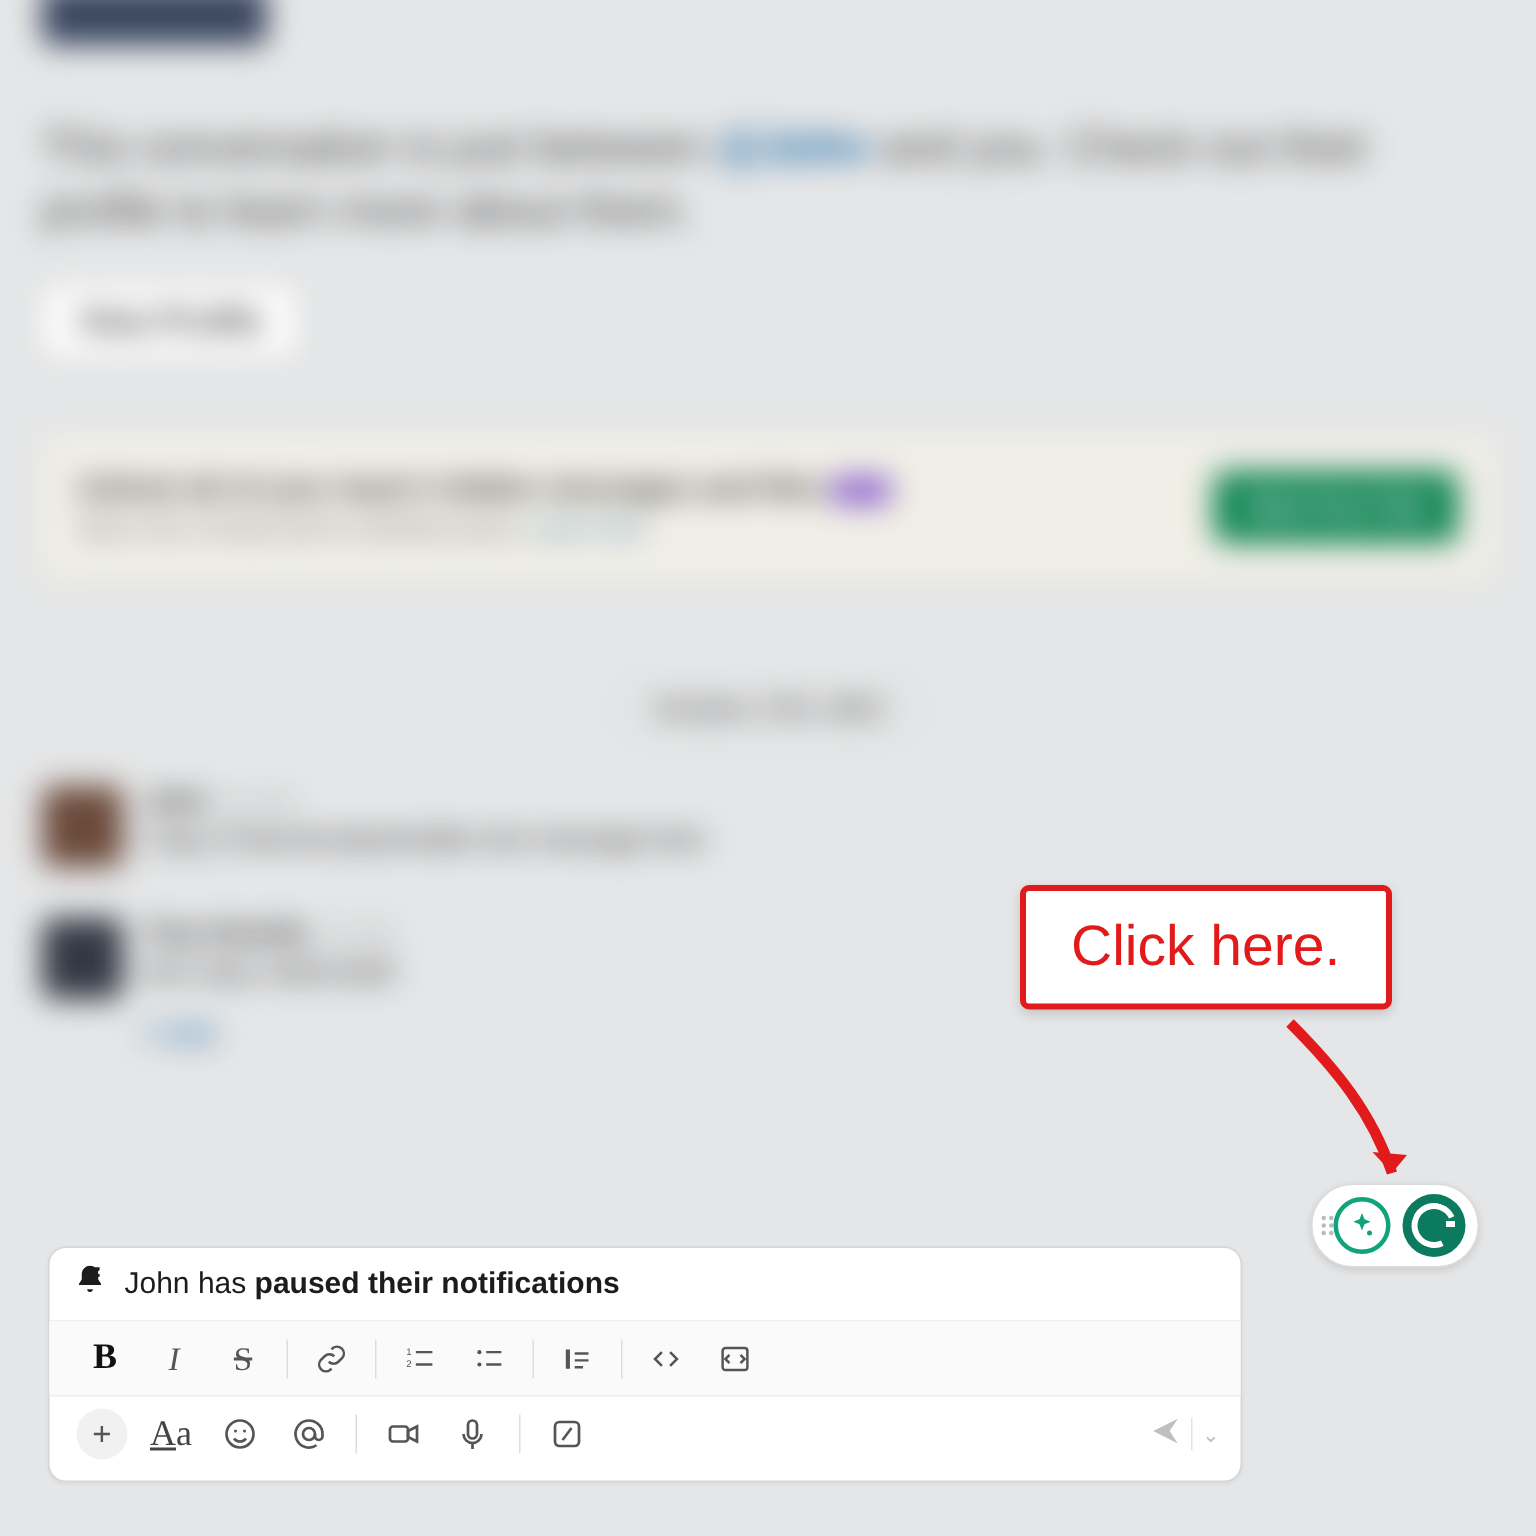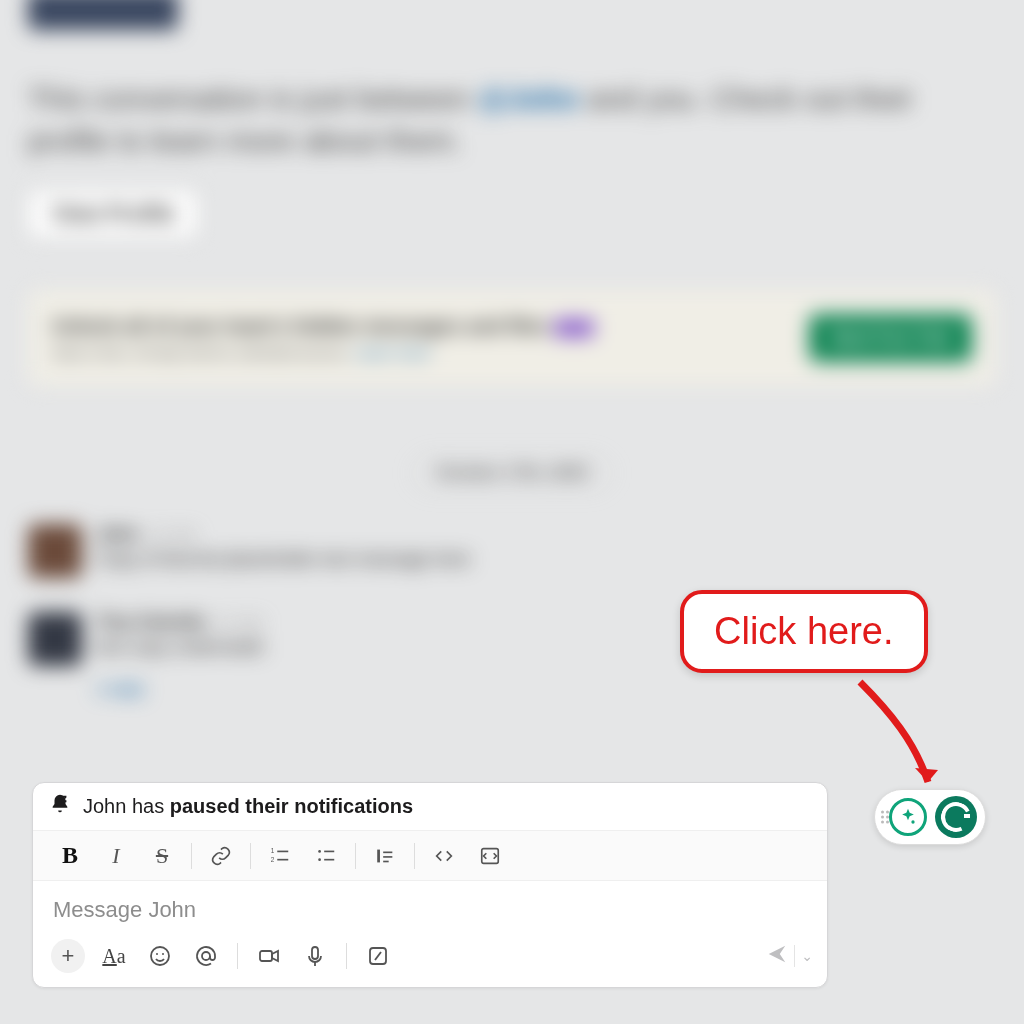--- a/index.html
+++ b/index.html
@@ -148,21 +148,21 @@
     color:#555;
     cursor:pointer;
     border-radius: 6px;
   }
   .abtn svg { width:24px; height:24px; stroke:#555; fill:none; stroke-width:1.8; }
   .plus-circle {
     width: 34px; height:34px; border-radius:50%;
     background:#f1f1f1; display:flex; align-items:center; justify-content:center;
     font-size:22px; color:#555; font-weight:300;
   }
-  .aa { font-family: Georgia, serif; font-size: 20px; color:#444; }
+  .aa { font-family: Georgia, serif; font-size: 24px; color:#444; }
   .aa .u { text-decoration: underline; }
   .send-cluster {
     margin-left:auto;
     display:flex; align-items:center; gap:6px;
     color:#bfbfc1;
   }
   .send-cluster svg { width:22px; height:22px; fill:#bfbfc1; }
   .send-sep { width:1px; height:22px; background:#e4e4e4; }
   .chev { font-size:14px; color:#bfbfc1; }
 
@@ -212,21 +212,21 @@
     right:7px; top:18px;
   }
 
   
   .callout {
     position: absolute;
     left: 680px;
     top: 590px;
     background:#fff;
     border: 4px solid #e11b1b;
-    border-radius: 22px;
+    border-radius: 6px;
     padding: 16px 30px;
     font-size: 38px;
     color: #e11b1b;
     font-weight: 500;
     box-shadow: 0 3px 8px rgba(0,0,0,0.15);
   }
   .arrow {
     position:absolute;
     left: 830px;
     top: 672px;
@@ -327,23 +327,20 @@
     </div>
     <div class="fbtn">
       <svg viewBox="0 0 24 24">
           <polyline points="8 9 5 12 8 15"></polyline>
           <polyline points="16 9 19 12 16 15"></polyline>
           <rect x="3" y="4" width="18" height="16" rx="2"></rect>
         </svg>
     </div>
   </div>
 
-  <div class="input-row">
-    <div class="ph">Message John</div>
-  </div>
 
   <div class="actions-row">
     <div class="abtn">
       <div class="plus-circle">+</div>
     </div>
     <div class="abtn">
       <span class="aa"><span class="u">A</span><span>a</span></span>
     </div>
     <div class="abtn">
       <svg viewBox="0 0 24 24">

